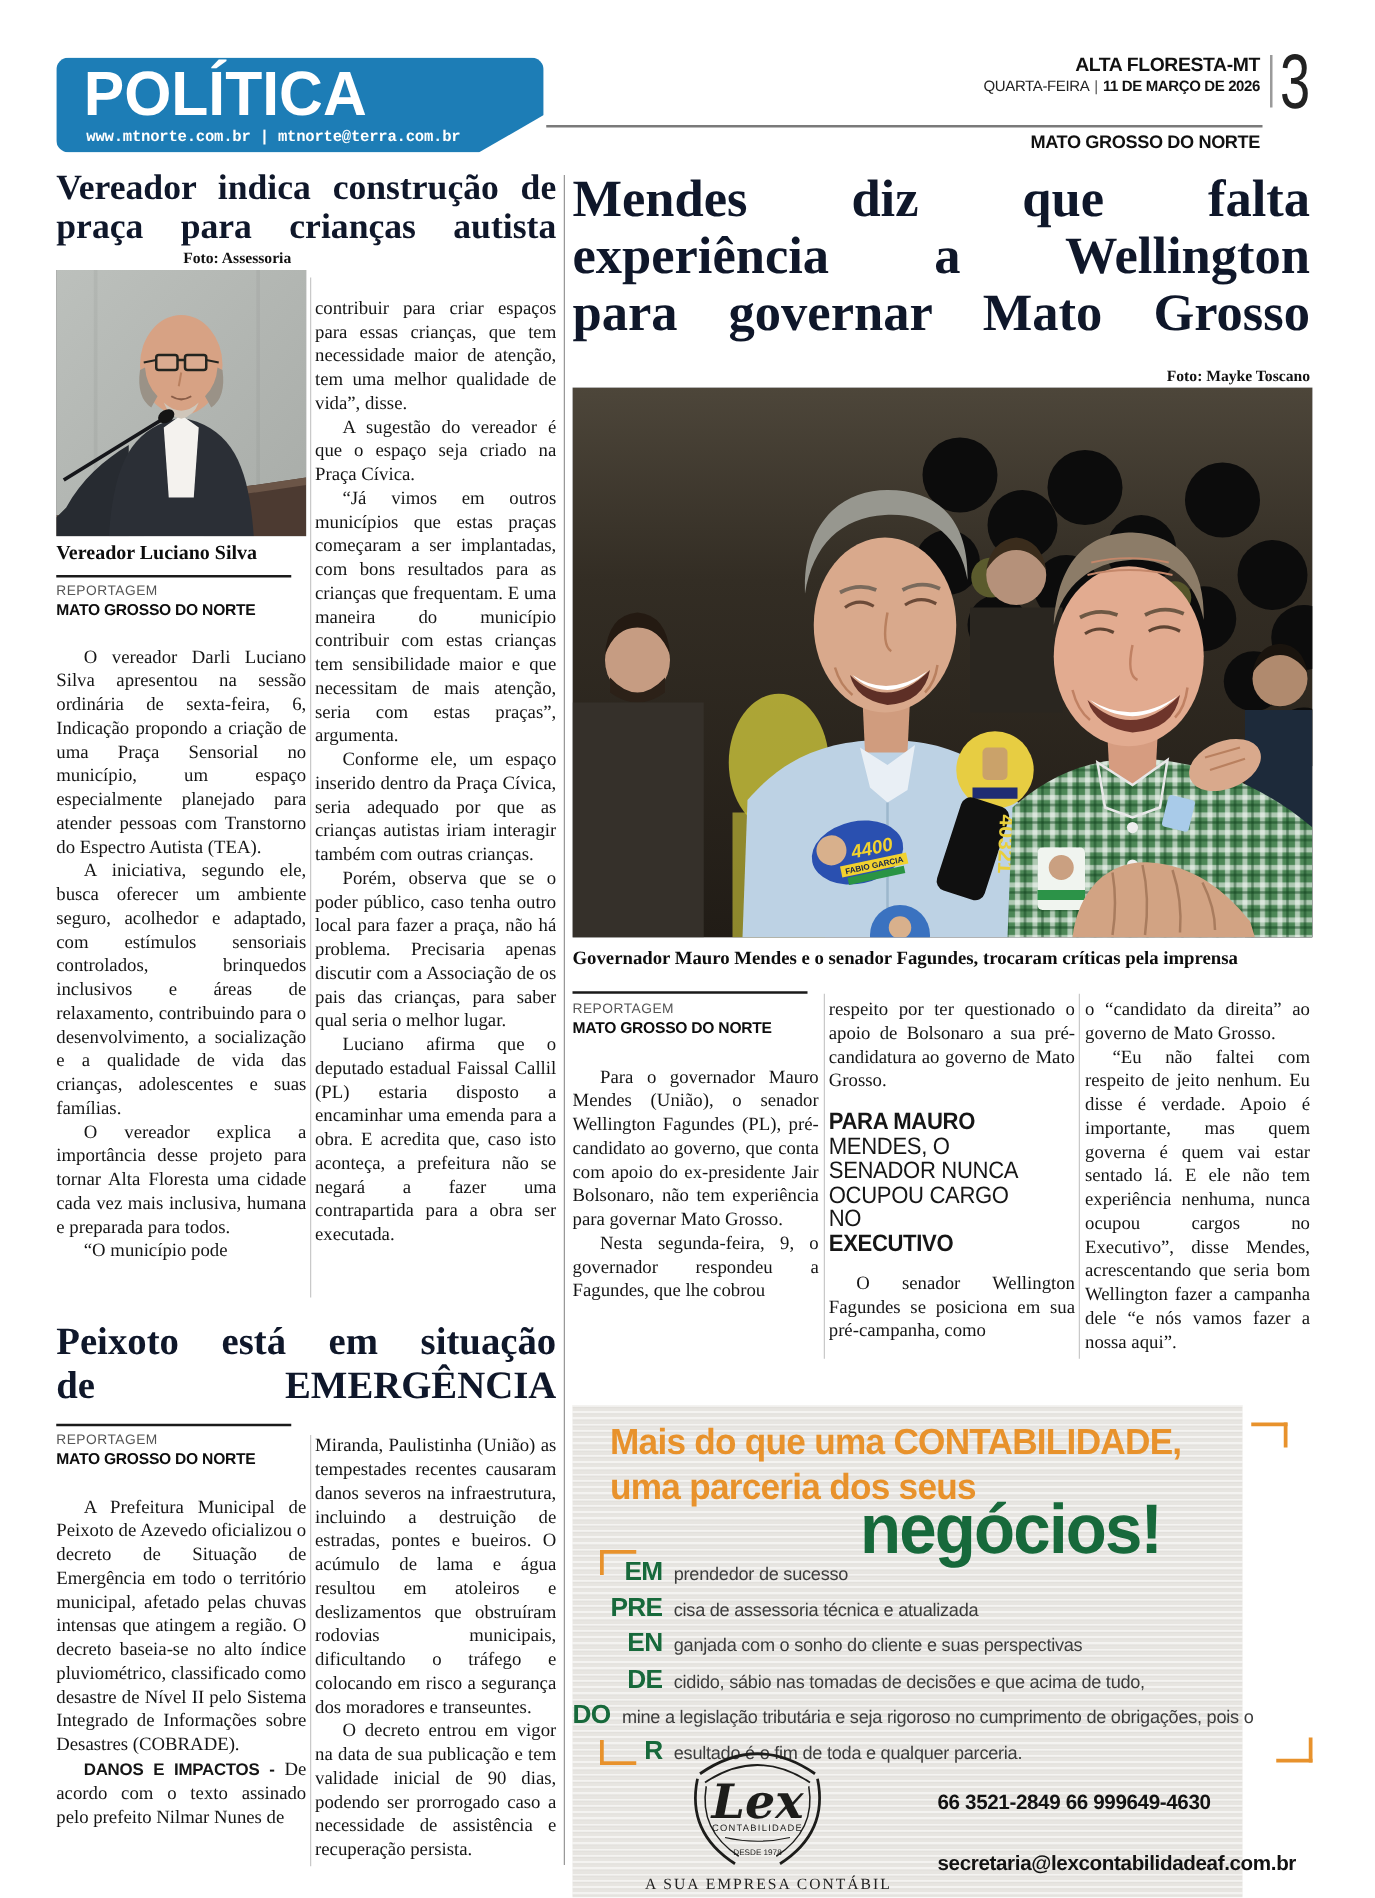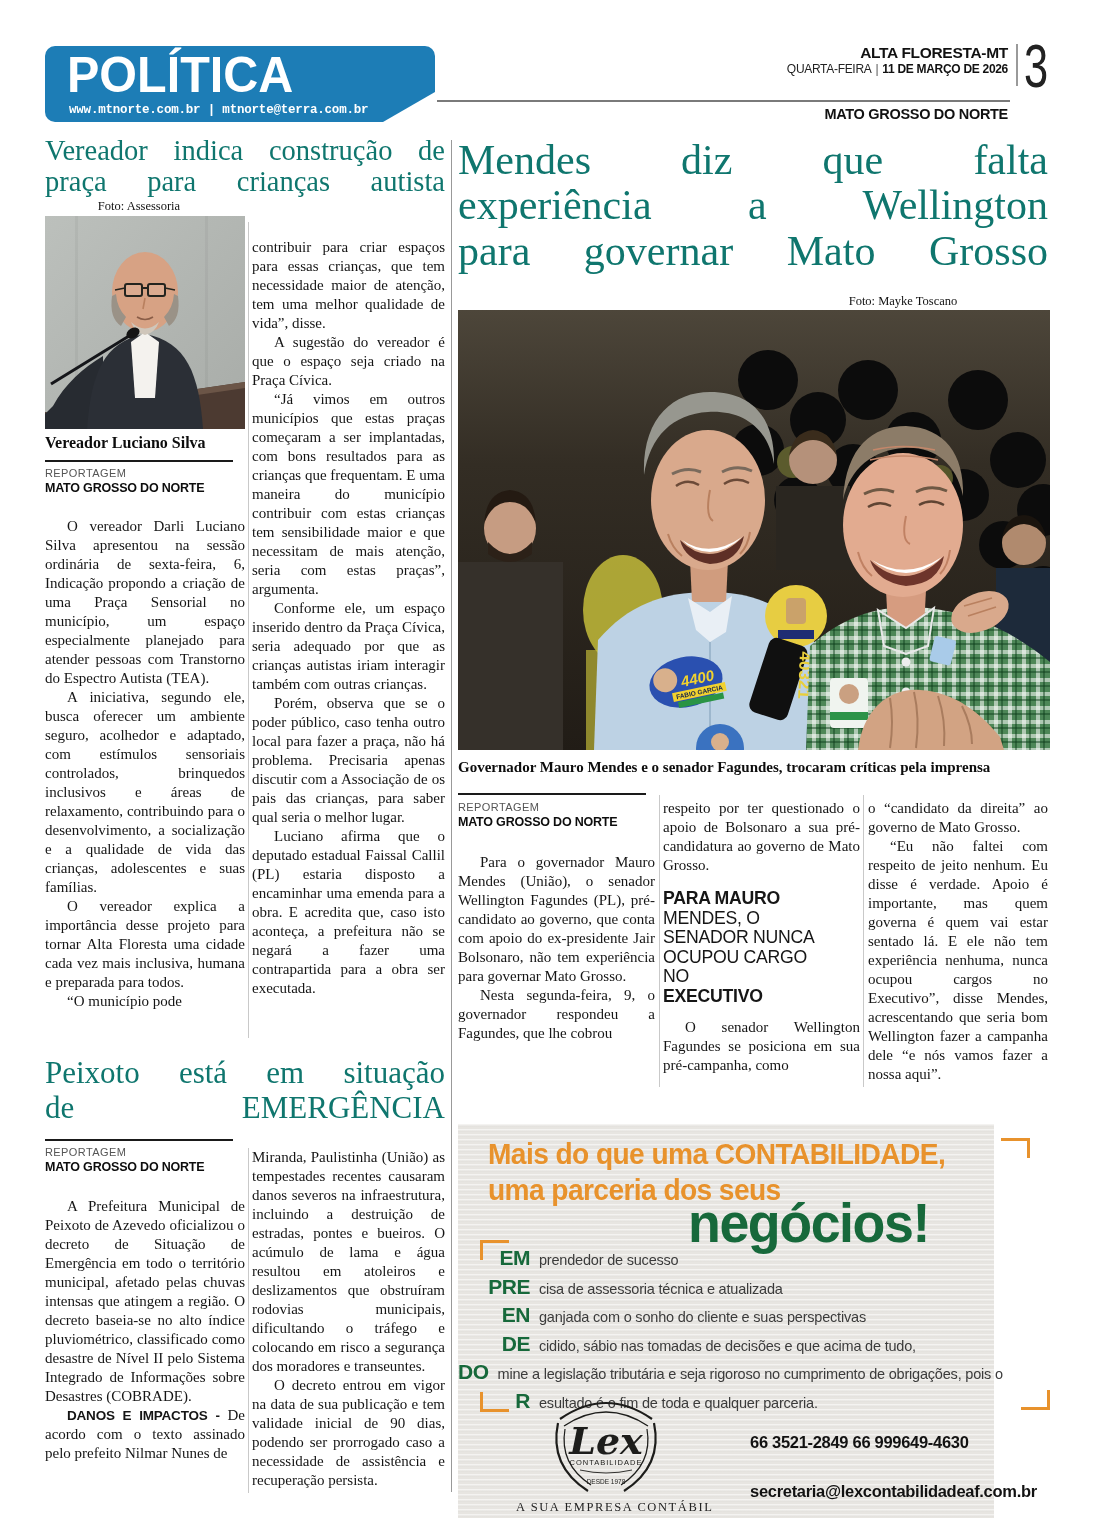--- a/index.html
+++ b/index.html
@@ -23,23 +23,23 @@
   .hm-bar{position:absolute;left:1016px;top:44px;width:2px;height:42px;background:#9a9a9a;}
   .hm-num{position:absolute;left:1024px;top:30px;font-family:"Liberation Sans",sans-serif;
           font-size:62px;color:#222;transform:scaleX(.70);transform-origin:left top;}
   .hm-rule{position:absolute;left:437px;top:100px;width:573px;height:2px;background:#7a7a7a;}
   .hm-brand{position:absolute;right:92px;top:106px;font-family:"Liberation Sans",sans-serif;
           font-weight:bold;font-size:14.5px;letter-spacing:-.3px;}
 
   
   .vrule{position:absolute;width:1px;background:#999;}
   .gutter{position:absolute;width:1px;background:#c9c9c9;}
-  .hl{position:absolute;font-weight:normal;line-height:1.08;color:#0f766e;}
+  .hl{position:absolute;font-weight:bold;line-height:1.08;color:#0f172a;}
   .hl-line{text-align:justify;text-align-last:justify;}
-  .credit{position:absolute;font-size:12.5px;font-weight:normal;text-align:center;}
+  .credit{position:absolute;font-size:12.5px;font-weight:bold;text-align:right;}
   .photo{position:absolute;overflow:hidden;background:#888;}
   .photo svg{display:block;}
   .cap{position:absolute;font-weight:bold;color:#0d0d0d;}
   .krule{position:absolute;width:188px;height:2px;background:#1a1a1a;}
   .kick{position:absolute;font-family:"Liberation Sans",sans-serif;font-size:11px;color:#555;letter-spacing:.4px;}
   .kbrand{position:absolute;font-family:"Liberation Sans",sans-serif;font-size:12.5px;
           font-weight:bold;letter-spacing:-.2px;color:#0d0d0d;}
   .col{position:absolute;font-size:15px;line-height:19px;text-align:justify;overflow:hidden;color:#151515;}
   .col p{margin:0;text-indent:22px;}
   .col.cont p:first-of-type{text-indent:0;}

